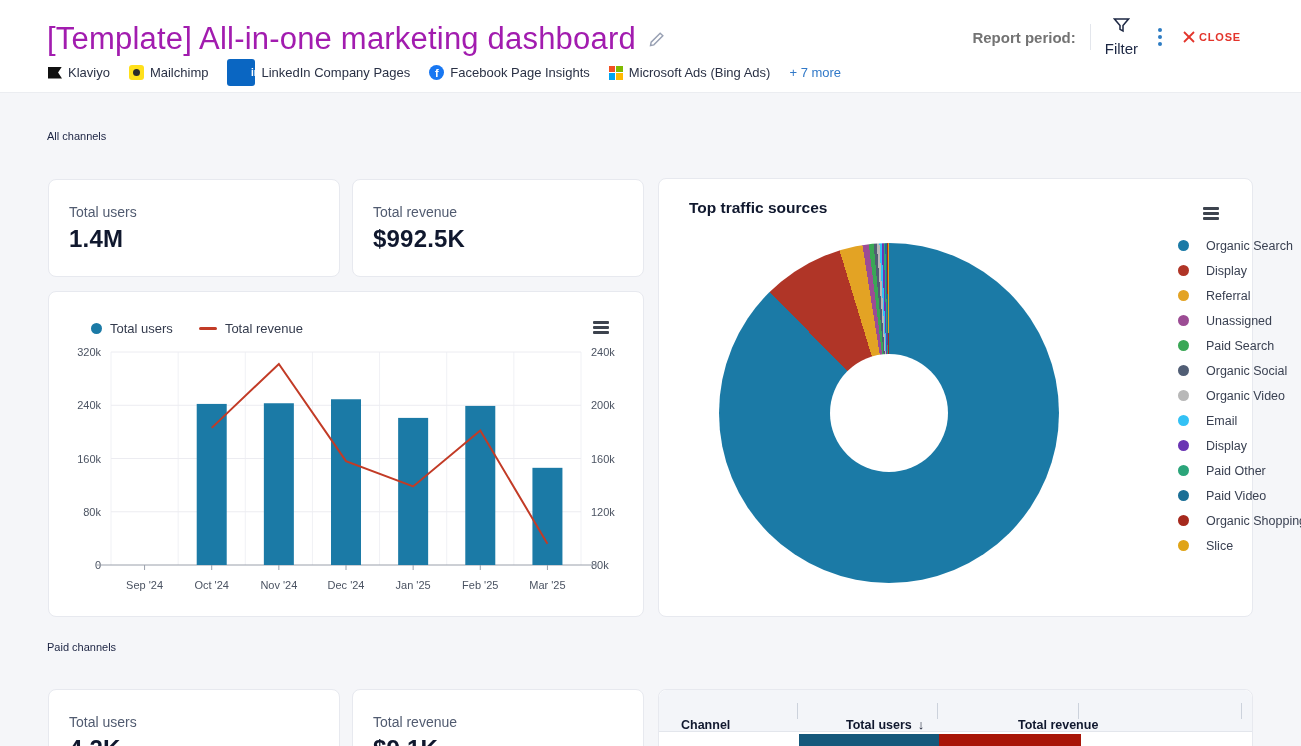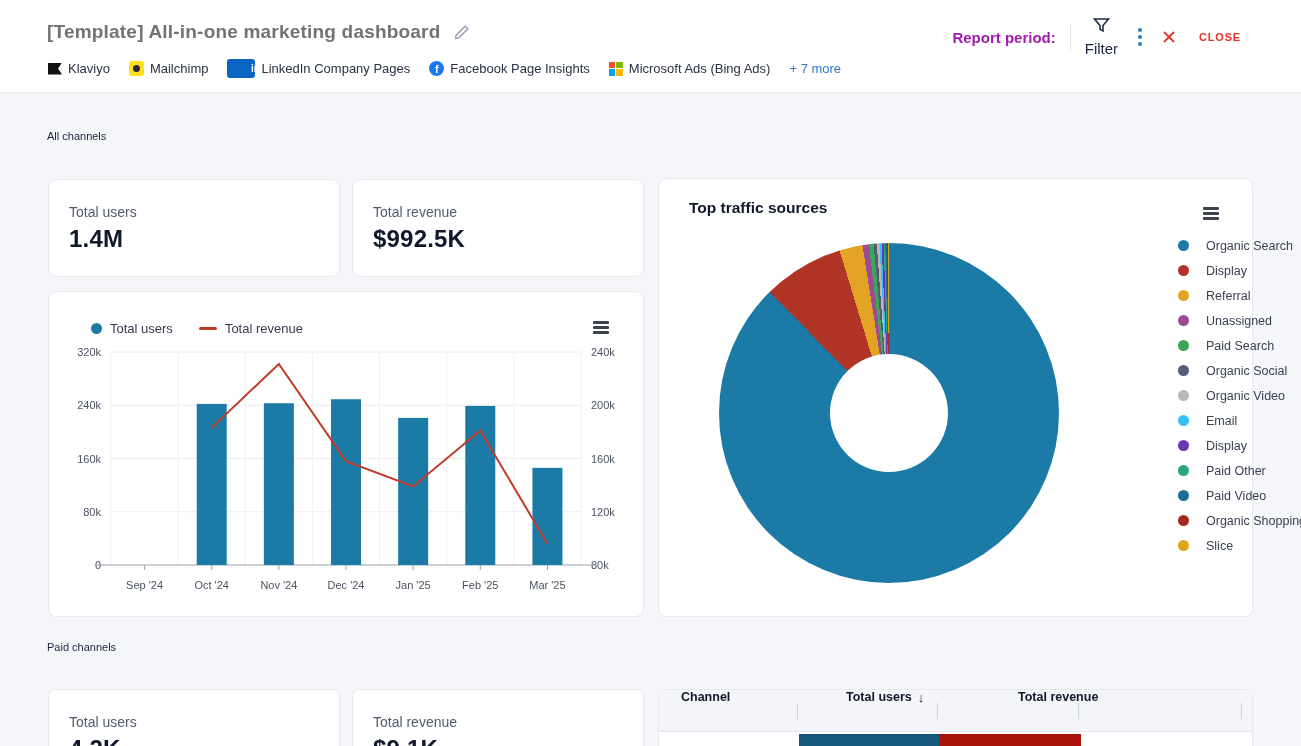--- a/index.html
+++ b/index.html
@@ -3,42 +3,42 @@
 <meta charset="utf-8">
 <style>
   * { margin:0; padding:0; box-sizing:border-box; }
   html,body { width:1301px; height:746px; overflow:hidden; }
   body { font-family:"Liberation Sans", sans-serif; background:#f5f6f9; color:#1b2342; }
   .page { position:relative; width:1301px; height:746px; overflow:hidden; }
 
   
   .topbar { position:absolute; left:0; top:0; width:1301px; height:93px; background:#fff; border-bottom:1px solid #ebedf1; }
   .title-row { position:absolute; left:47px; top:21px; display:flex; align-items:center; gap:12px; }
-  .page-title { font-size:19px; font-weight:700; color:#737373; letter-spacing:.2px; }
+  .page-title { font-size:31px; font-weight:400; color:#a21caf; letter-spacing:.2px; }
   .pencil { width:18px; height:18px; color:#98a0b3; cursor:pointer; }
   .controls { position:absolute; right:60px; top:17px; display:flex; align-items:center; gap:14px; }
-  .rp-label { font-size:15px; font-weight:700; color:#a21caf; }
+  .rp-label { font-size:15px; font-weight:700; color:#737373; }
   .datebox { display:flex; align-items:center; gap:9px; border:1px solid #d4d9e3; border-radius:8px; background:#fff; padding:8px 11px; cursor:pointer; }
   .datebox .d { font-size:15px; color:#1c2743; }
   .datebox .sep { font-size:14px; color:#5a6378; }
   .vdiv { width:1px; height:26px; background:#e3e6ec; }
   .filter-btn { display:flex; align-items:center; gap:7px; cursor:pointer;flex-direction:column; }
   .filter-btn span { font-size:15px; color:#1c2743; }
   .kebab { display:flex; flex-direction:column; gap:3px; padding:4px 6px; cursor:pointer; }
   .kebab i { width:4px; height:4px; border-radius:50%; background:#2e7cc3; }
-  .close-btn { display:flex; align-items:center; gap:23px; cursor:pointer; color:#e3342b; }
+  .close-btn { display:flex; align-items:center; gap:3px; cursor:pointer; color:#e3342b; }
   .close-btn span { font-size:11px; font-weight:700; letter-spacing:.8px; }
 
   .chips { position:absolute; left:48px; top:59px; display:flex; align-items:center; gap:19px; }
   .chip { display:flex; align-items:center; gap:6px; cursor:pointer; }
   .chip span.lbl { font-size:13px; color:#2a3145; }
   .ic-klaviyo { width:14px; height:12px; background:#111; clip-path:polygon(0 0,100% 0,72% 50%,100% 100%,0 100%); }
   .ic-mailchimp { width:15px; height:15px; background:#ffe01b; border-radius:3px; position:relative; }
   .ic-mailchimp::after { content:""; position:absolute; left:4px; top:4px; width:7px; height:7px; border-radius:50%; background:#2b2b2b; }
-  .ic-linkedin { width:15px; height:19px; background:#0a66c2; border-radius:3px; color:#fff; font-size:10px; font-weight:700; display:flex; align-items:center; justify-content:center;padding-left:28px; }
+  .ic-linkedin { width:15px; height:27px; background:#0a66c2; border-radius:3px; color:#fff; font-size:10px; font-weight:700; display:flex; align-items:center; justify-content:center;padding-left:28px; }
   .ic-facebook { width:15px; height:15px; background:#1877f2; border-radius:50%; color:#fff; font-size:11px; font-weight:700; display:flex; align-items:center; justify-content:center; }
   .ic-ms { width:14px; height:14px; display:grid; grid-template-columns:1fr 1fr; grid-template-rows:1fr 1fr; gap:1px; }
   .ic-ms i:nth-child(1){background:#f25022;} .ic-ms i:nth-child(2){background:#7fba00;}
   .ic-ms i:nth-child(3){background:#00a4ef;} .ic-ms i:nth-child(4){background:#ffb900;}
   .more-link { font-size:13px; color:#3179c8; cursor:pointer; }
 
   
   .section-h { position:absolute; font-size:11px; font-weight:400; color:#1b2342; }
   .card { position:absolute; background:#fff; border:1px solid #e7e9ef; border-radius:8px; }
   .kpi-label { font-size:14px; color:#515b70; }
@@ -64,21 +64,21 @@
   #donut { position:absolute; left:60px; top:64px; width:340px; height:340px; border-radius:50%; }
   #donut::after { content:""; position:absolute; inset:111px; background:#fff; border-radius:50%; }
   #donut-legend { position:absolute; left:519px; top:54px; display:flex; flex-direction:column; }
   .dleg { display:flex; align-items:center; gap:17px; height:25px; cursor:pointer; }
   .dleg .dot { width:11px; height:11px; border-radius:50%; flex:none; }
   .dleg .t { font-size:12.5px; color:#3a4152; white-space:nowrap; }
 
   
   #table-card { left:658px; top:689px; width:595px; height:98px; overflow:hidden; }
   .thead { position:relative; height:42px; background:#f3f5f9; border-radius:8px 8px 0 0; border-bottom:1px solid #e3e6ec; }
-  .th { position:absolute; top:0; height:42px; display:flex; align-items:flex-start; font-size:12.5px; font-weight:700; color:#10182e; cursor:pointer; gap:6px; }
+  .th { position:absolute; top:0; height:42px; display:flex; align-items:flex-end; font-size:12.5px; font-weight:700; color:#10182e; cursor:pointer; gap:6px; }
   .th .arrow { font-size:13px; font-weight:400; }
   .coldiv { position:absolute; top:13px; width:1px; height:16px; background:#ccd2dc; }
   .trow { position:relative; height:56px; background:#fff; }
   .rowbar { position:absolute; top:2px; height:54px; }
 </style>
 </head>
 <body>
 
 <div class="page">
 

